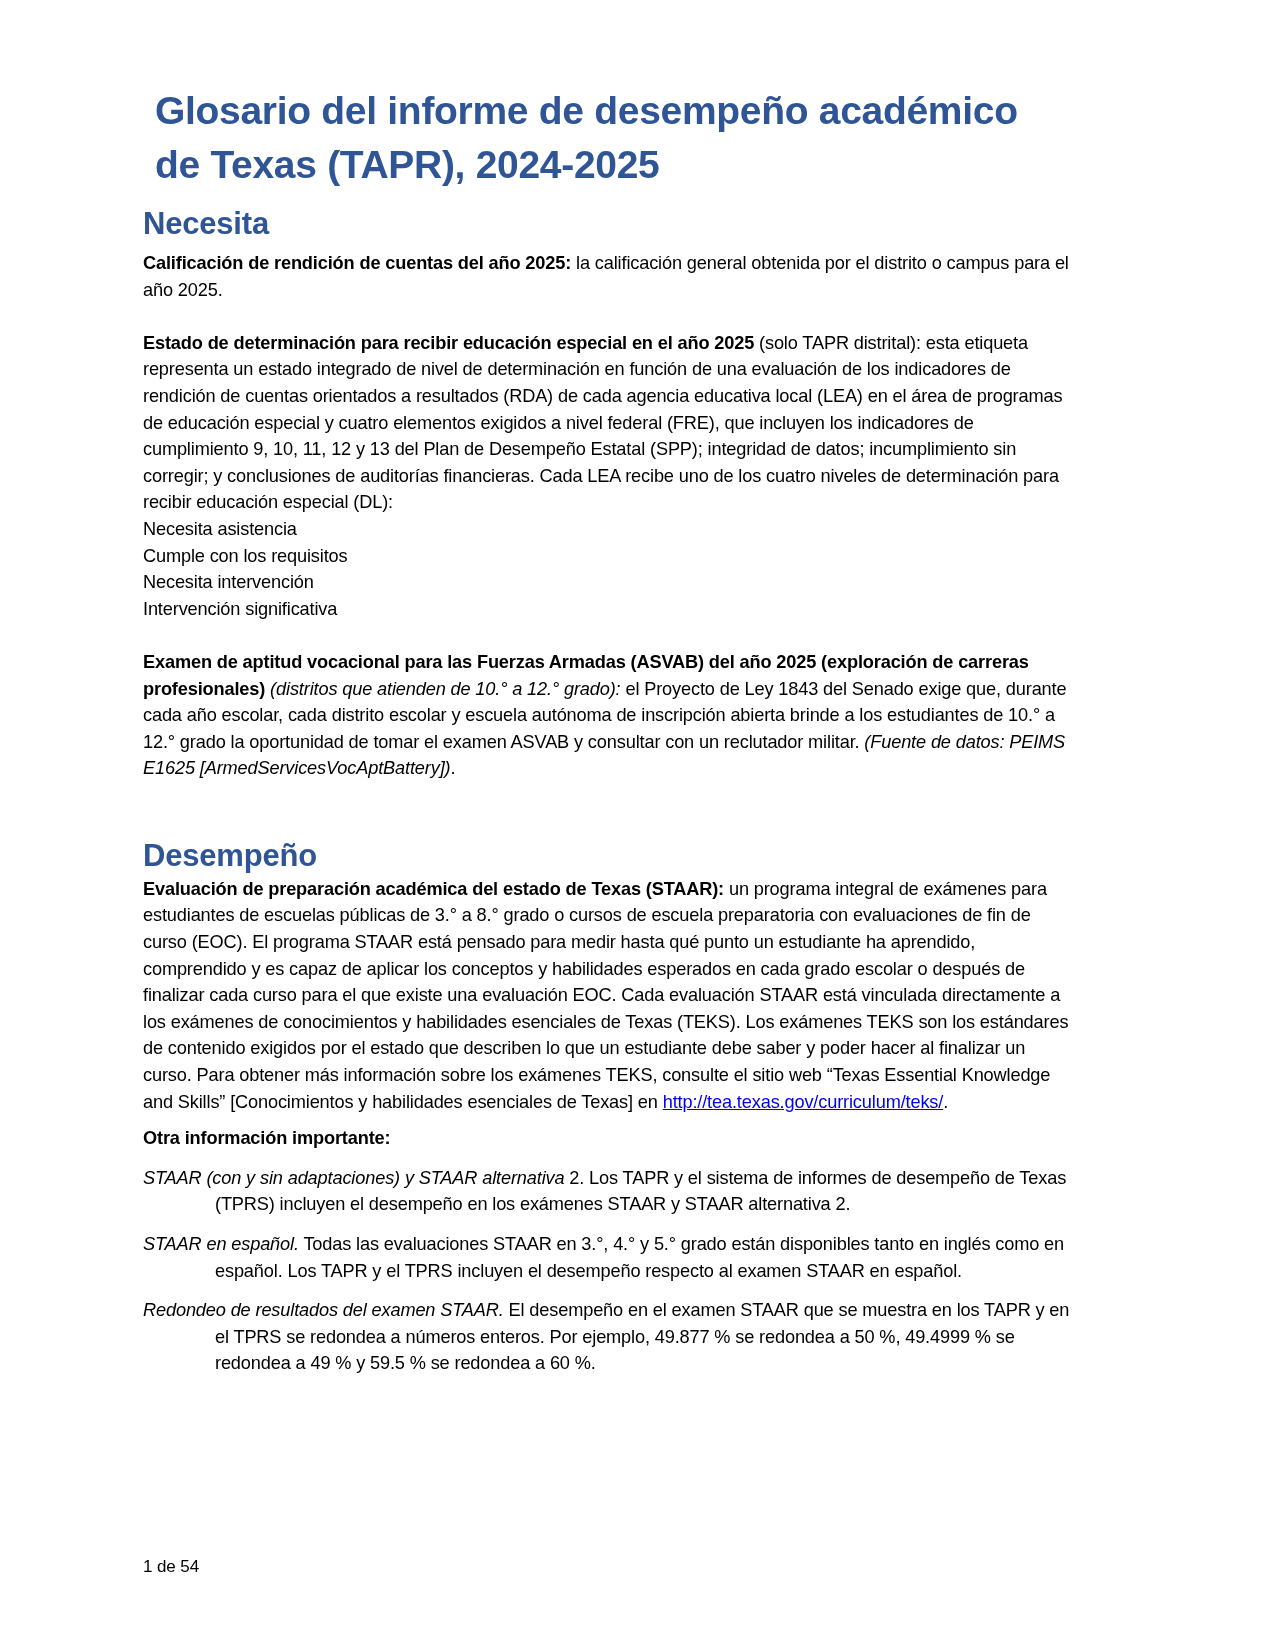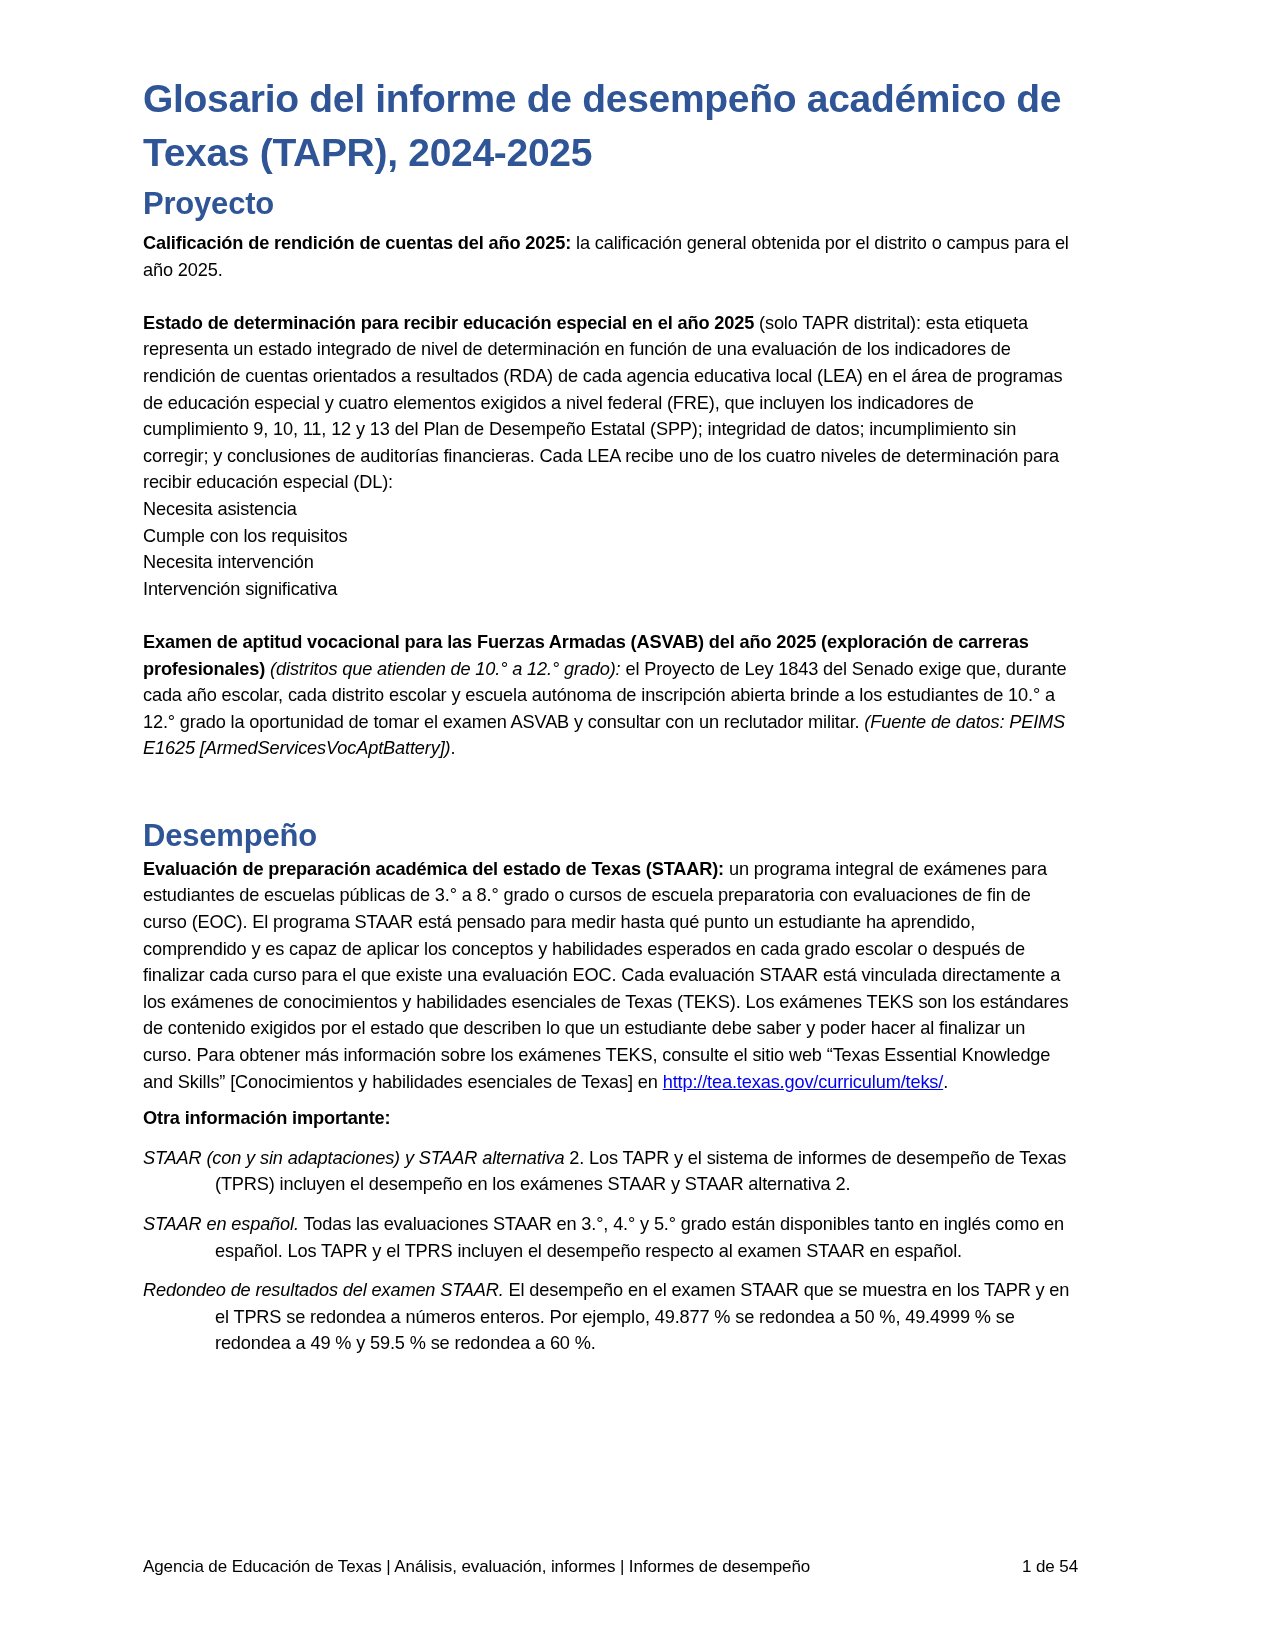--- a/index.html
+++ b/index.html
@@ -3,21 +3,21 @@
 <meta charset="utf-8">
 <style>
   html, body { margin: 0; padding: 0; background: #ffffff; }
   body {
     width: 1275px; height: 1650px; position: relative; overflow: hidden;
     font-family: "Liberation Sans", "DejaVu Sans", sans-serif;
     color: #000000;
   }
   .page { position: absolute; left: 143px; top: 72px; width: 935px; }
   h1 {
-    margin: 0; font-size: 39px; line-height: 54px; font-weight: bold;
+    margin: 12px; font-size: 39px; line-height: 54px; font-weight: bold;
     color: #2F5597; letter-spacing: -0.3px;
   }
   h2 {
     margin: 0; font-size: 31px; line-height: 40px; font-weight: bold;
     color: #2F5597; letter-spacing: -0.2px;
   }
   .p {
     font-size: 18.2px; line-height: 26.6px; margin: 0; letter-spacing: -0.15px;
   }
   .b { font-weight: bold; }
@@ -30,21 +30,21 @@
     font-size: 17px; line-height: 22px; display: flex; justify-content: space-between;
     letter-spacing: -0.1px;
   }
 </style>
 </head>
 <body>
 
 <div class="page">
   <h1>Glosario del informe de desempeño académico de Texas (TAPR), 2024-2025</h1>
 
-  <h2 style="margin-top:4px;">Proyecto</h2>
+  <h2 style="margin-top:4px;">Necesita</h2>
 
   <p class="p" style="margin-top:6px;">
     <span class="b">Calificación de rendición de cuentas del año 2025:</span><span> la calificación general obtenida por el distrito o campus para el año 2025.</span>
   </p>
   <div class="gap"></div>
 
   <p class="p">
     <span class="b">Estado de determinación para recibir educación especial en el año 2025</span><span> (solo TAPR distrital): esta etiqueta representa un estado integrado de nivel de determinación en función de una evaluación de los indicadores de rendición de cuentas orientados a resultados (RDA) de cada agencia educativa local (LEA) en el área de programas de educación especial y cuatro elementos exigidos a nivel federal (FRE), que incluyen los indicadores de cumplimiento 9, 10, 11, 12 y 13 del Plan de Desempeño Estatal (SPP); integridad de datos; incumplimiento sin corregir; y conclusiones de auditorías financieras. Cada LEA recibe uno de los cuatro niveles de determinación para recibir educación especial (DL):</span>
   </p>
   <div>
@@ -72,15 +72,14 @@
   </p>
   <p class="p hang">
     <span class="i">STAAR en español.</span><span> Todas las evaluaciones STAAR en 3.°, 4.° y 5.° grado están disponibles tanto en inglés como en español. Los TAPR y el TPRS incluyen el desempeño respecto al examen STAAR en español.</span>
   </p>
   <p class="p hang">
     <span class="i">Redondeo de resultados del examen STAAR.</span><span> El desempeño en el examen STAAR que se muestra en los TAPR y en el TPRS se redondea a números enteros. Por ejemplo, 49.877 % se redondea a 50 %, 49.4999 % se redondea a 49 % y 59.5 % se redondea a 60 %.</span>
   </p>
 </div>
 
 <div class="footer">
-  <span>Agencia de Educación de Texas | Análisis, evaluación, informes | Informes de desempeño</span>
   <span>1 de 54</span>
 </div>
 
 </body></html>

